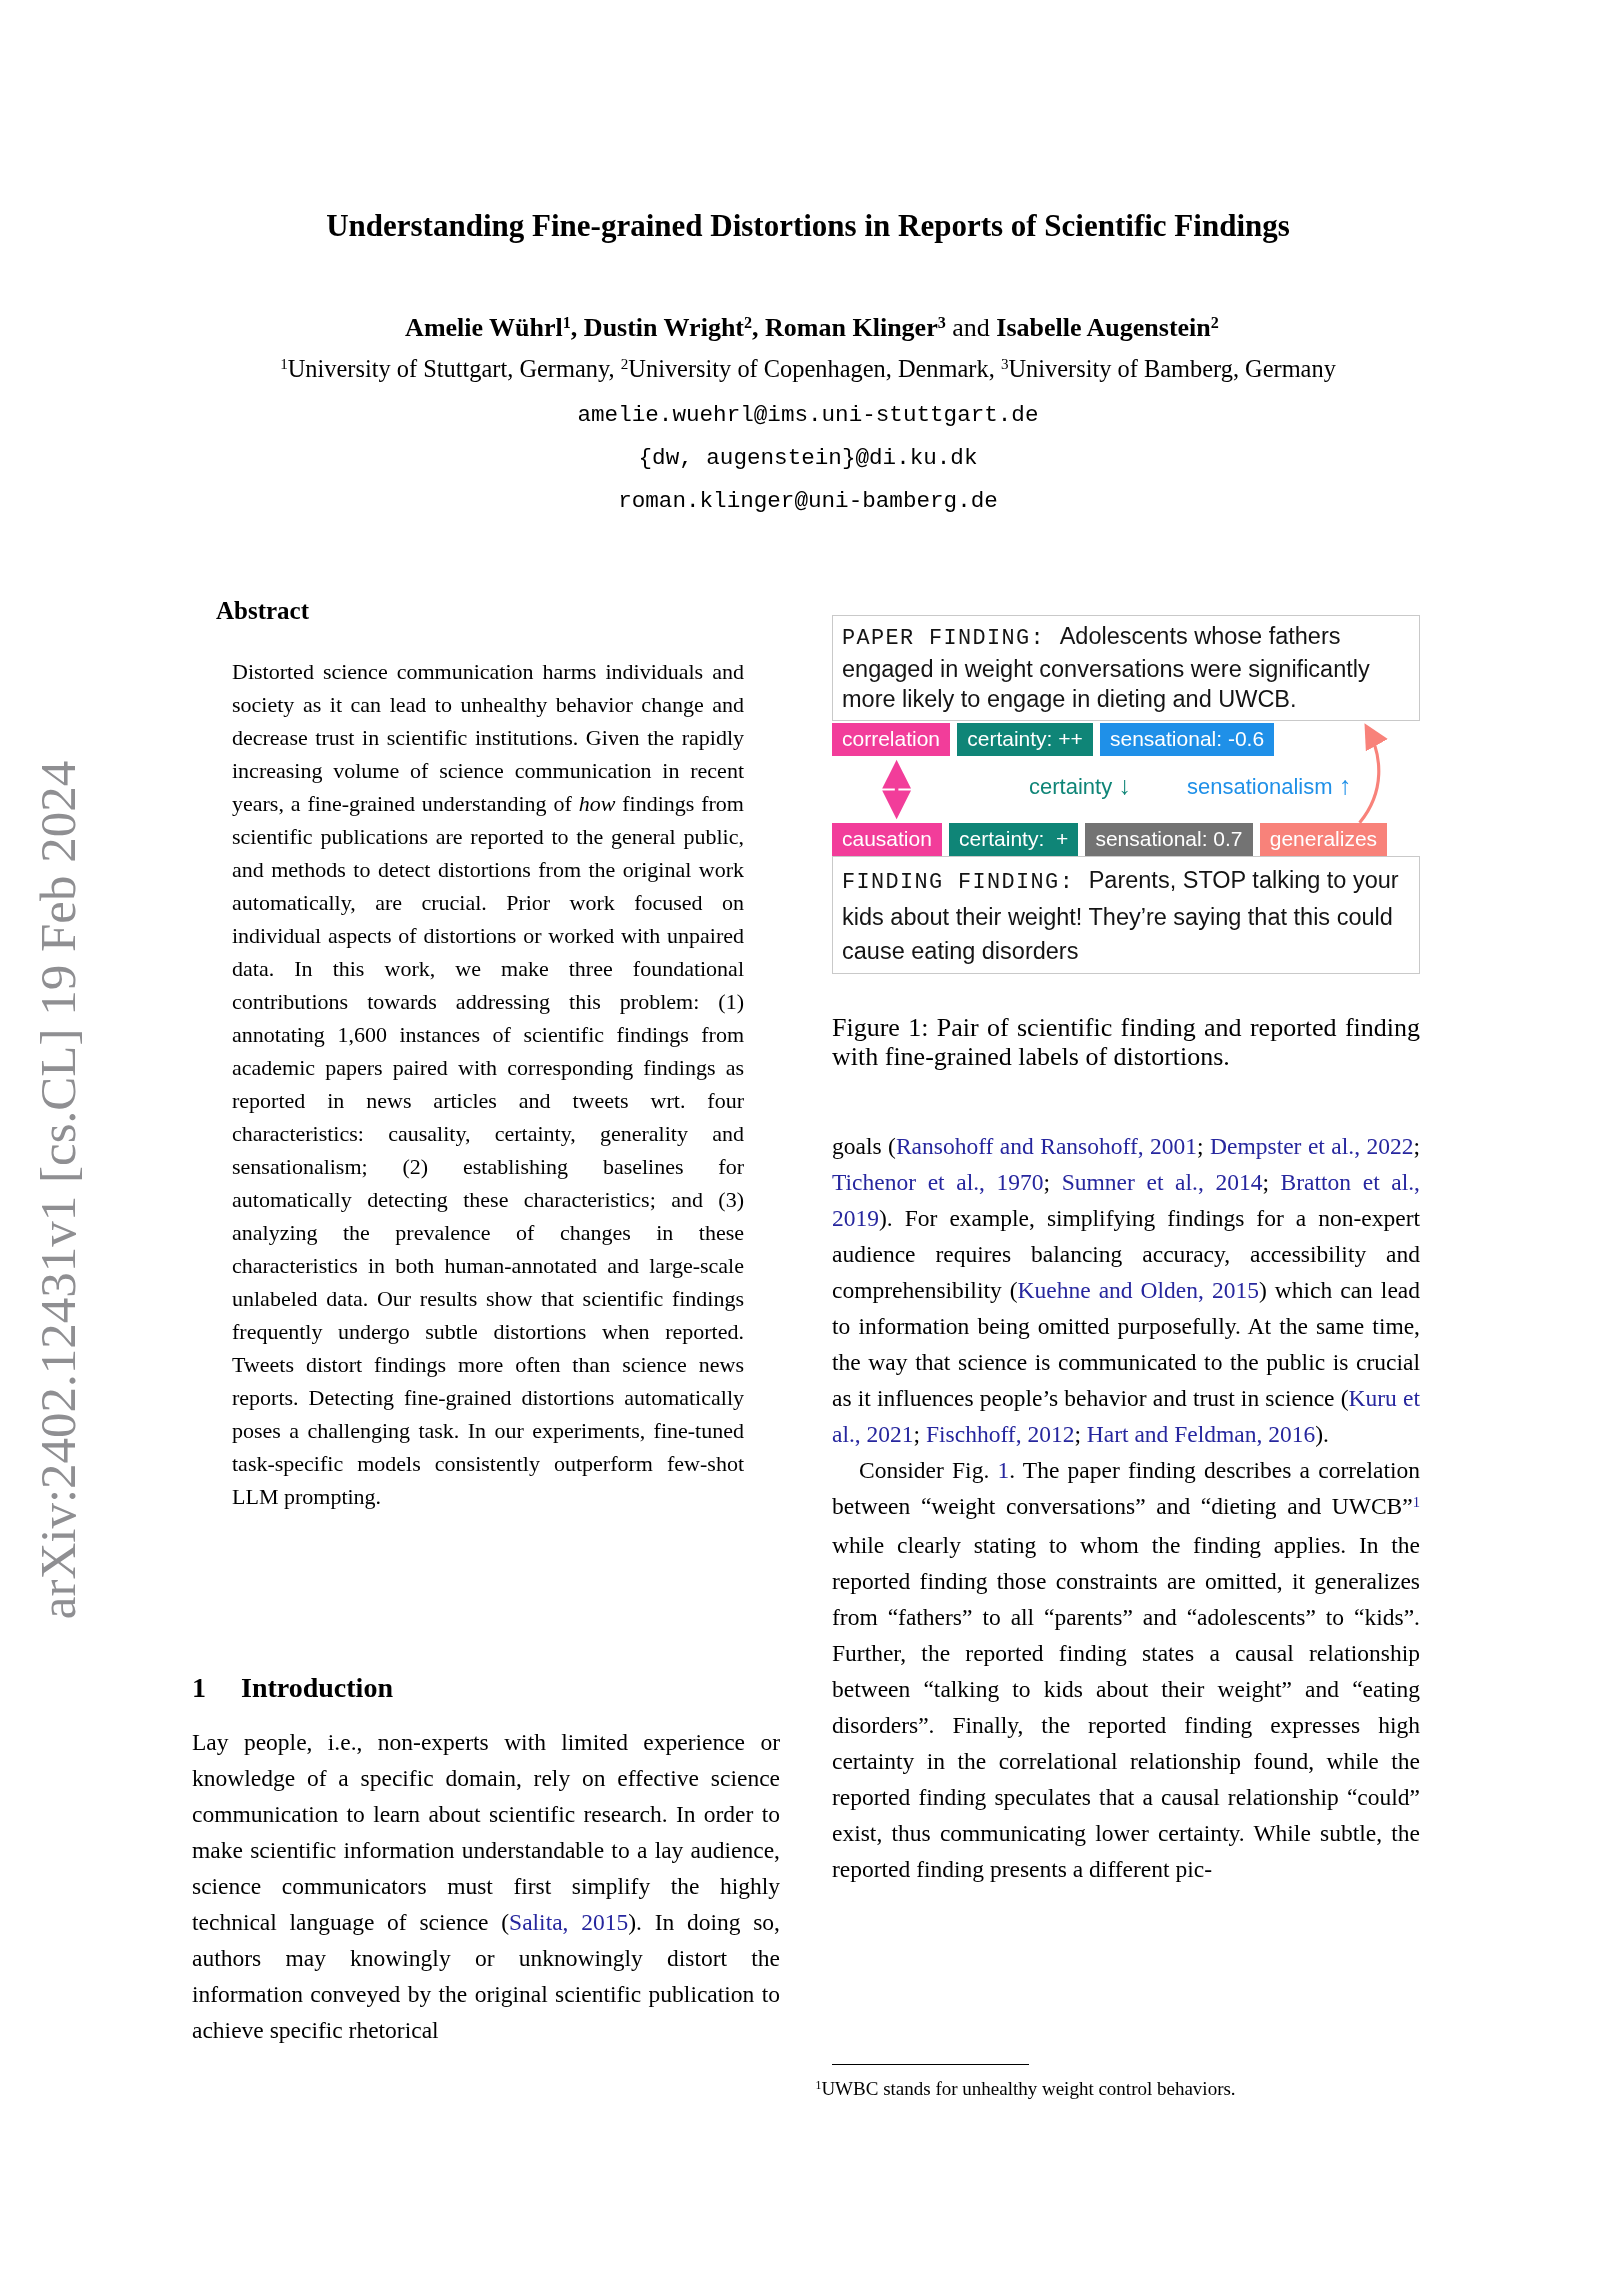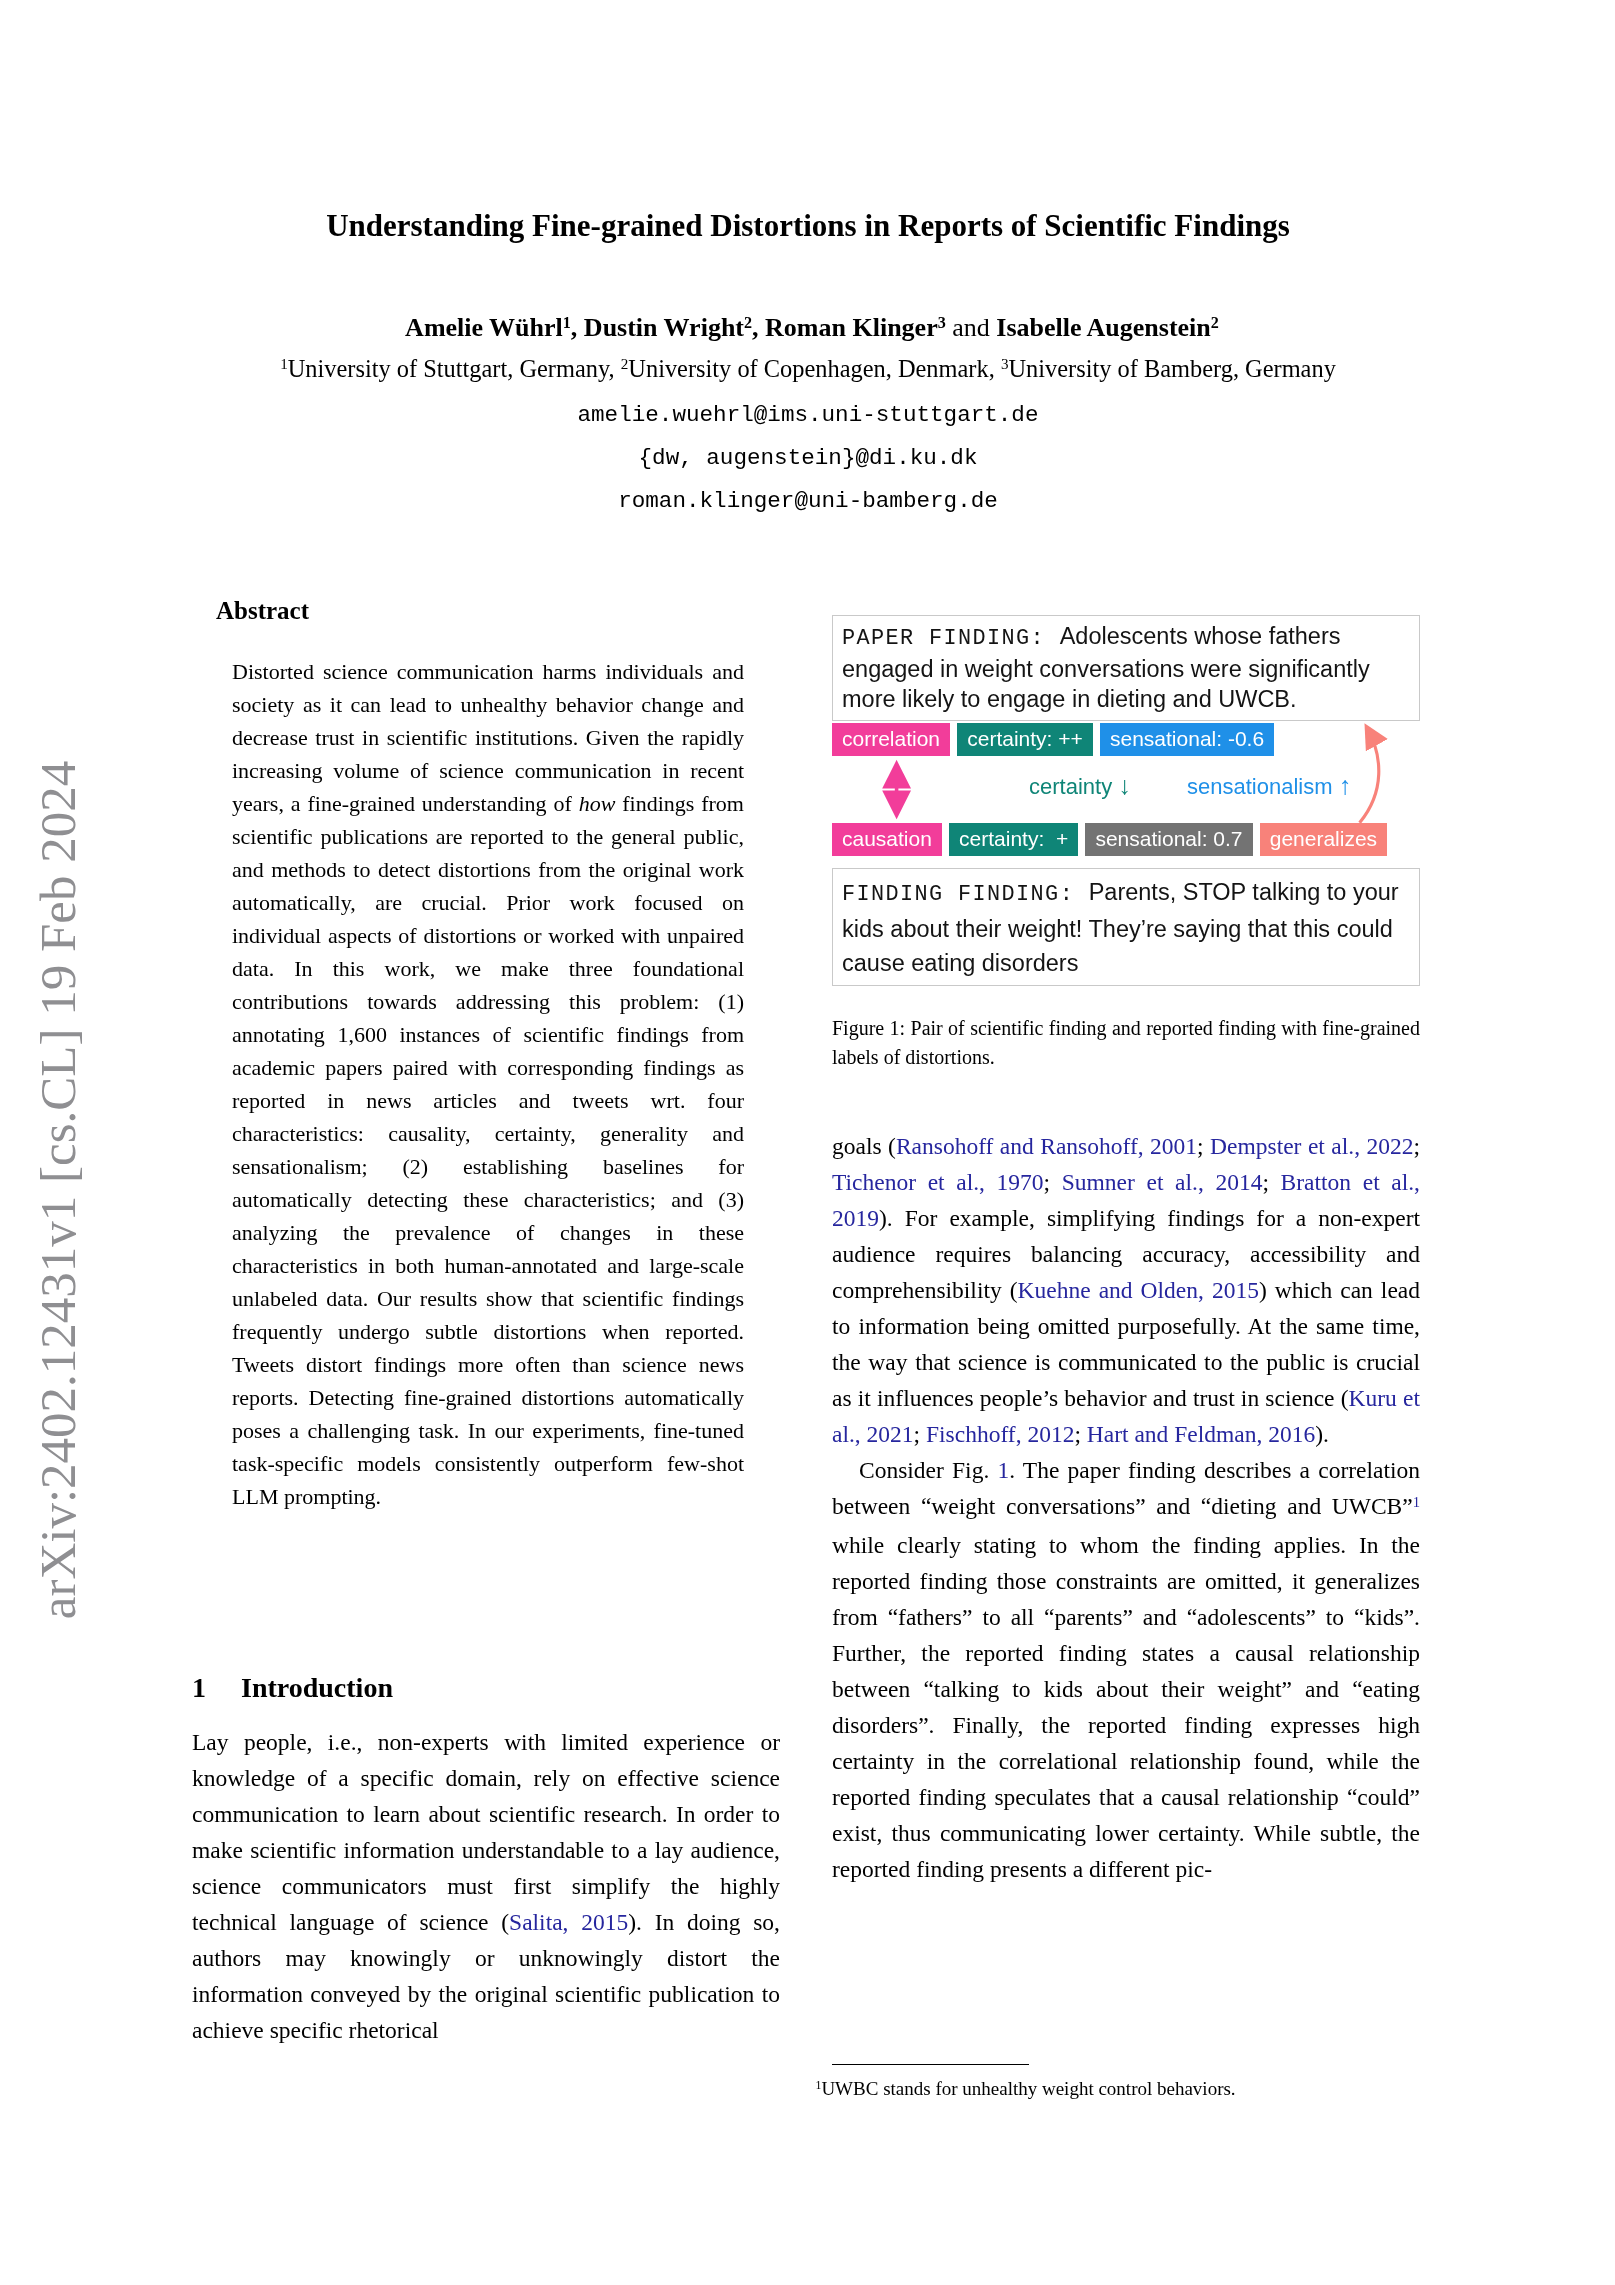--- a/index.html
+++ b/index.html
@@ -32,31 +32,31 @@
   .seg-i{font-style:italic;margin-top:14px;}
   .seg-c{color:var(--cite);}
   .seg-sup{font-size:0.62em;position:relative;top:-0.5em;}
   .seg-m{font-family:"Liberation Mono",monospace;font-size:0.93em;letter-spacing:1.4px;}
   
   .figure{position:absolute;left:832px;top:615px;width:588px;}
   .fbox{border:1.8px solid var(--boxborder);background:#fff;padding:5.4px 9px;
         font-family:"Liberation Sans",sans-serif;font-size:23.5px;line-height:30px;color:#141414;}
   .fbox2{line-height:34px;}
   .tagrow{display:flex;gap:7.2px;margin-top:2.7px;}
-  .tagrow2{margin-top:0;margin-bottom:12px;}
+  .tagrow2{margin-top:0;margin-bottom:0;}
   .tag{color:#fff;font-family:"Liberation Sans",sans-serif;font-size:21px;
         padding:3.6px 10px 5.4px;white-space:pre;}
   .fig-middle{position:relative;height:67px;overflow:visible;margin:0;}
   .fig-lbl{position:absolute;top:14.5px;font-family:"Liberation Sans",sans-serif;font-size:22px;}
   .lbl-teal{left:197px;color:var(--teal);}
   .lbl-blue{left:355px;color:var(--blue);}
   .fig-lbl .arrow{font-size:1.15em;}
   .updown-svg{position:absolute;left:52px;top:1.8px;overflow:visible;}
   .curve-svg{position:absolute;left:488px;top:-40px;overflow:visible;}
-  .fig-caption{margin-top:28px;font-size:20px;line-height:29px;text-align:justify;
+  .fig-caption{margin-top:39px;font-size:26px;line-height:29px;text-align:justify;
         font-family:"Liberation Serif",serif;color:#000;}
   .footnote-rule{position:absolute;left:832px;top:2064px;width:197px;border-top:1.8px solid #000;}
   .footnote{position:absolute;left:792px;top:2077px;width:588px;font-size:19px;
         line-height:23.5px;text-indent:23.5px;}
 </style>
 </head>
 <body>
 
 <div class="page">
 

